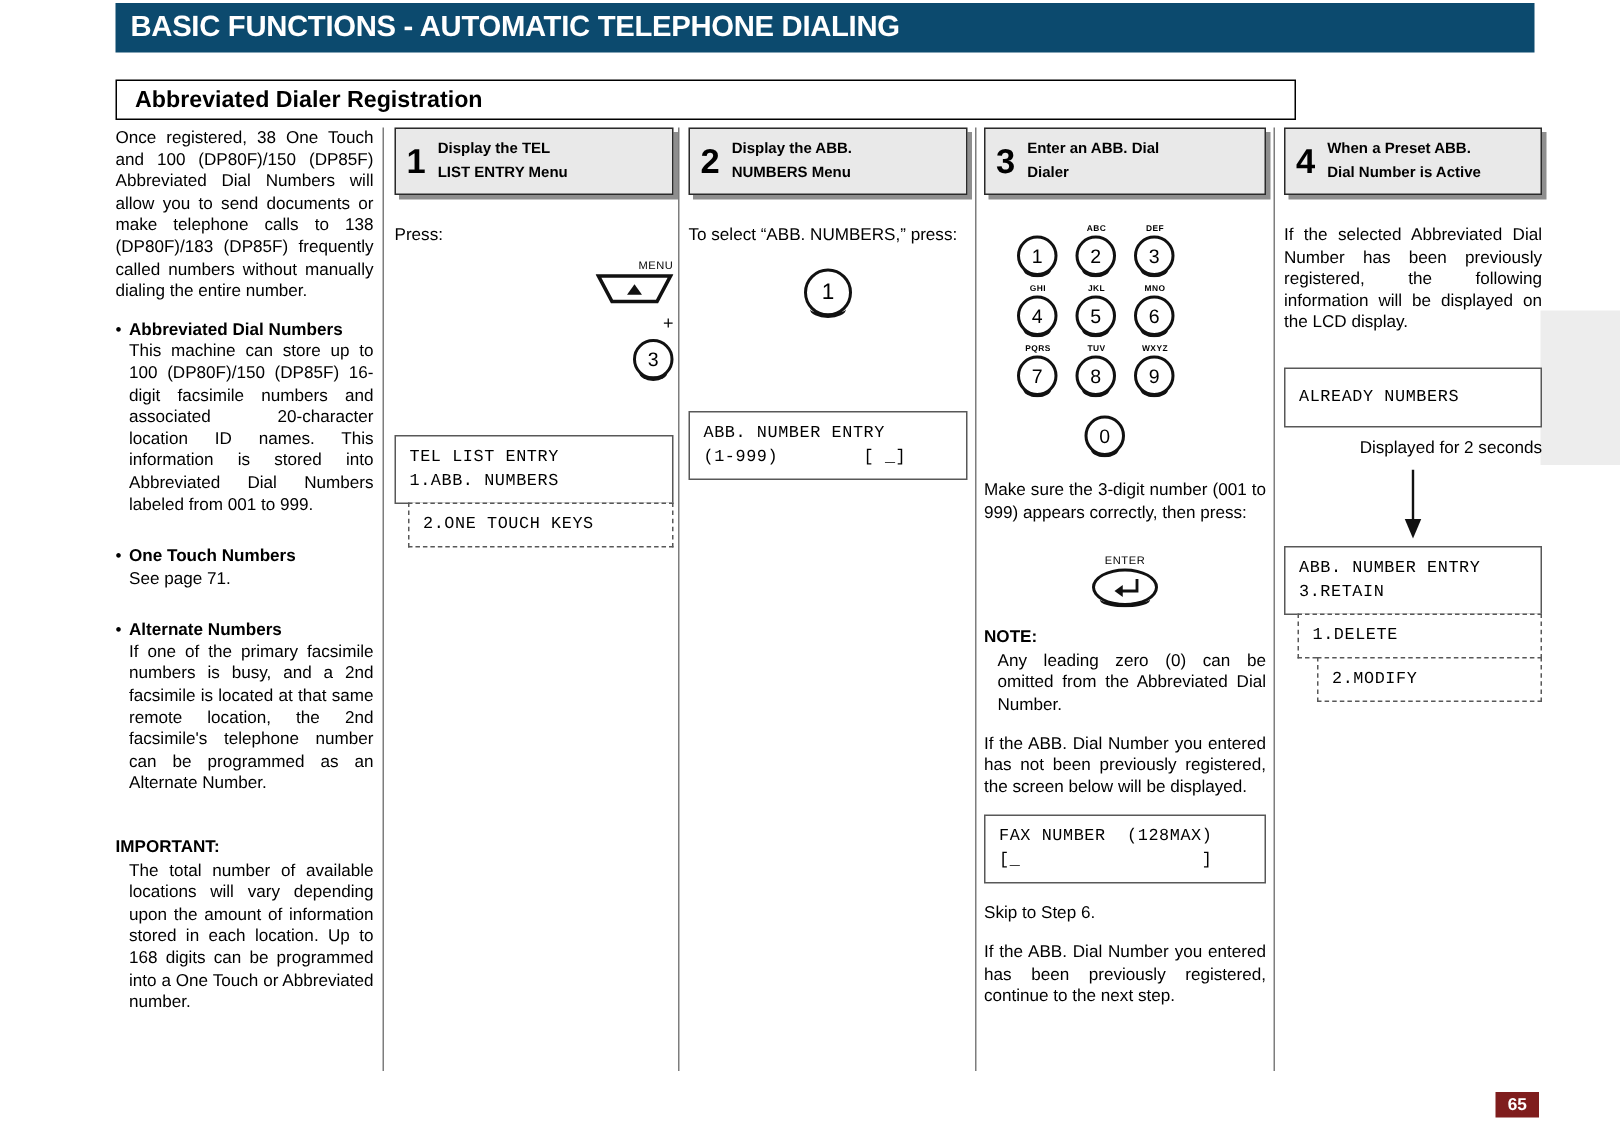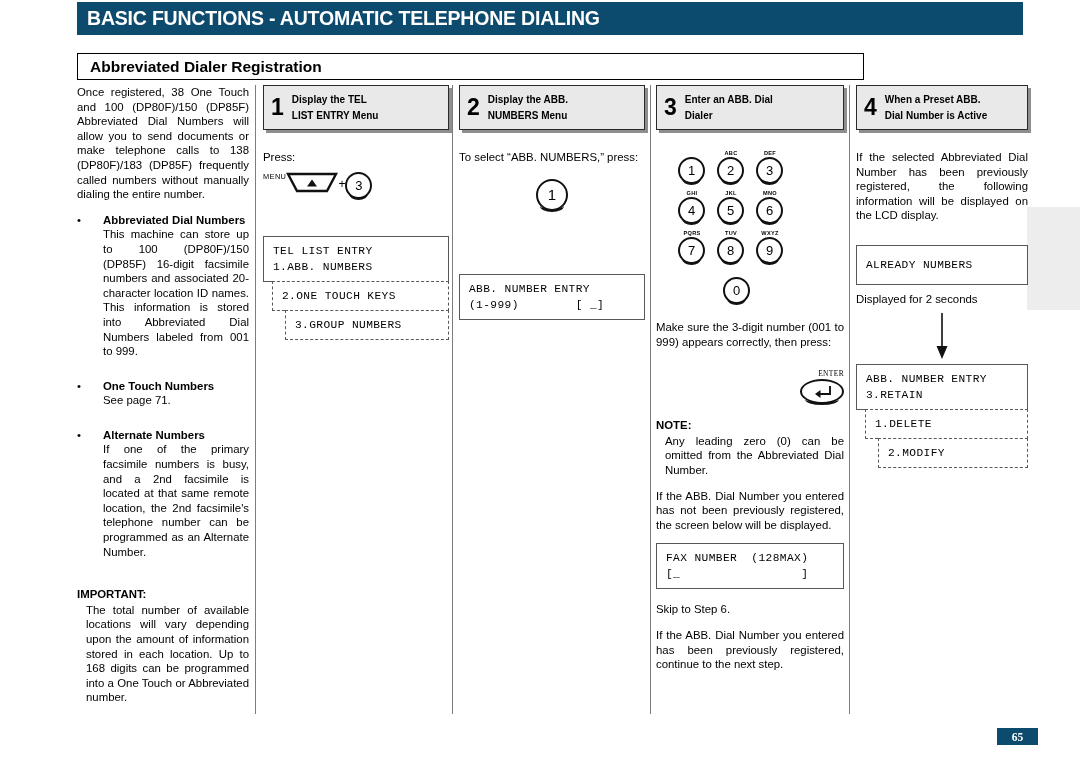--- a/index.html
+++ b/index.html
@@ -62,26 +62,26 @@
     position: absolute;
     left: 1027px; top: 207px;
     width: 53px; height: 103px;
     background: #ededed;
   }
 
   
   .page-badge {
     position: absolute;
     left: 997px; top: 728px;
-    width: 41px; height: 17px;
-    background: #0c4a6e;
+    width: 29px; height: 17px;
+    background: #7f1d1d;
     color: #fff;
     font-size: 11.5px;
     font-weight: bold;
-    display: flex; align-items: center; justify-content: center; font-family: Liberation Serif, serif;
+    display: flex; align-items: center; justify-content: center;
   }
 
   
   .col { position: absolute; top: 85px; }
   .col-0 { left: 77px;  width: 172px; }
   .col-1 { left: 263px; width: 186px; }
   .col-2 { left: 459px; width: 186px; }
   .col-3 { left: 656px; width: 188px; }
   .col-4 { left: 856px; width: 172px; }
 
@@ -92,21 +92,21 @@
     text-align: justify;
     margin: 0 0 11px 0;
   }
   .p.left { text-align: left; }
   .bullet-block { margin: 0 0 9px 0; }
   .bullet-row { display: flex; }
   .bullet-dot {
     width: 9px; flex: 0 0 9px;
     font-size: 11.4px; line-height: 14.6px;
   }
-  .bullet-body { flex: 1; margin-left: 17px; }
+  .bullet-body { flex: 1; }
   .hd {
     font-size: 11.4px;
     line-height: 14.6px;
     font-weight: bold;
     margin: 0;
   }
   .indent { margin-left: 9px; }
   .strong-label {
     font-size: 11.4px; font-weight: bold;
     line-height: 14.6px; margin: 0 0 1px 0;
@@ -149,21 +149,21 @@
     border: 1.3px dashed #585858;
   }
   .lcd-stack { position: relative; }
   .lcd-stack .s2 { margin-left: 9px; margin-top: -1px; }
   .lcd-stack .s3 { margin-left: 22px; margin-top: -1px; }
 
   
   .press-label { font-size: 11.4px; line-height: 14.6px; margin: 0 0 7px 0; }
 
   .menu-key-wrap {
-    display: flex; flex-direction: row; align-items: flex-start;
+    display: flex; flex-direction: column; align-items: flex-end;
     margin-top: 4px;
   }
   .keycap-name {
     font-size: 7.4px; letter-spacing: 0.4px;
     margin-bottom: 1px; font-weight: normal;
   }
   .menu-trapezoid {
     width: 52px; height: 21px;
     position: relative;
   }
@@ -204,23 +204,22 @@
     text-align: center;
     font-weight: bold;
     letter-spacing: 0.3px;
     height: 7px;
     line-height: 7px;
   }
   .kp-row.zero { justify-content: center; margin-left: -2px; }
 
   
   .enter-wrap {
-    display: flex; flex-direction: column; align-items: flex-end;
+    display: flex; flex-direction: column; align-items: center;
     margin: 20px 0 14px 0;
-    font-family: Liberation Serif, serif;
   }
   .enter-oval {
     width: 44px; height: 25px;
     border: 2.2px solid #111;
     border-radius: 50%;
     background: #fff;
     display: flex; align-items: center; justify-content: center;
     font-size: 14px;
     position: relative;
   }
@@ -231,21 +230,21 @@
     height: 8px;
     border-bottom: 3px solid #111;
     border-radius: 0 0 50% 50%;
   }
 
   
   .down-arrow {
     display: block;
     margin: 6px auto 4px auto;
   }
-  .caption { font-size: 11.4px; line-height: 14.6px; text-align: left; margin: 7px 0 0 0; }
+  .caption { font-size: 11.4px; line-height: 14.6px; text-align: right; margin: 7px 0 0 0; }
 </style>
 </head>
 <body>
 
 <div id="page">
 
   <div class="title-bar">
     <div class="title-text">BASIC FUNCTIONS - AUTOMATIC TELEPHONE DIALING</div>
   </div>
 
@@ -321,21 +320,20 @@
         </svg>
       </div>
       <div class="plus-sign">+</div>
       <div class="round-key small">3</div>
     </div>
 
     <div class="lcd-stack" style="margin-top:37px">
       <div class="lcd"><span>TEL LIST ENTRY</span>
 <span>1.ABB. NUMBERS</span></div>
       <div class="lcd dash s2"><span>2.ONE TOUCH KEYS</span></div>
-      <div class="lcd dash s3"><span>3.GROUP NUMBERS</span></div>
     </div>
   </div>
 
   <div class="col col-2">
     <div class="step-box">
       <div class="step-num">2</div>
       <div class="step-label">
         <div>Display the ABB.</div>
         <div>NUMBERS Menu</div>
       </div>

